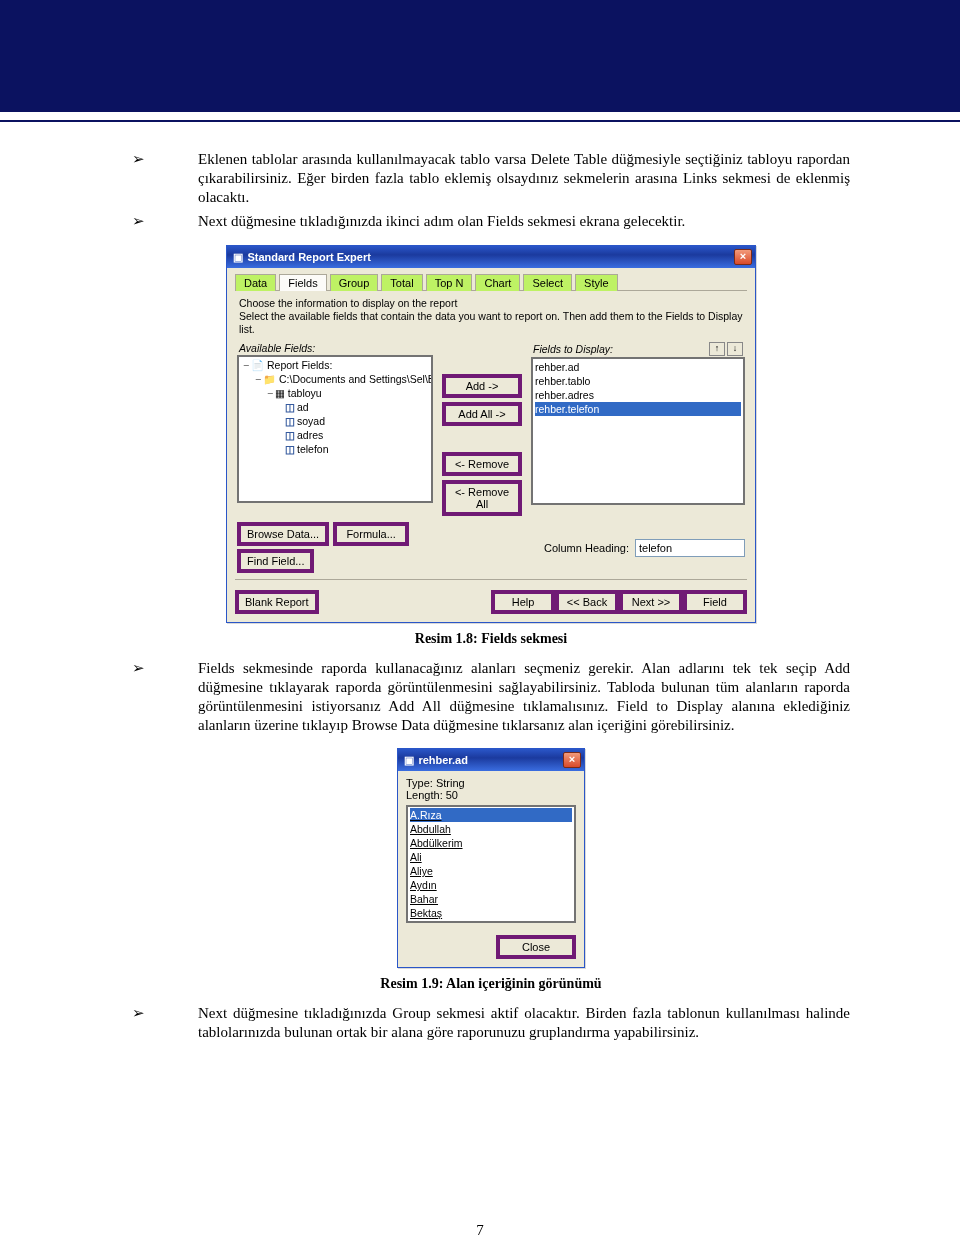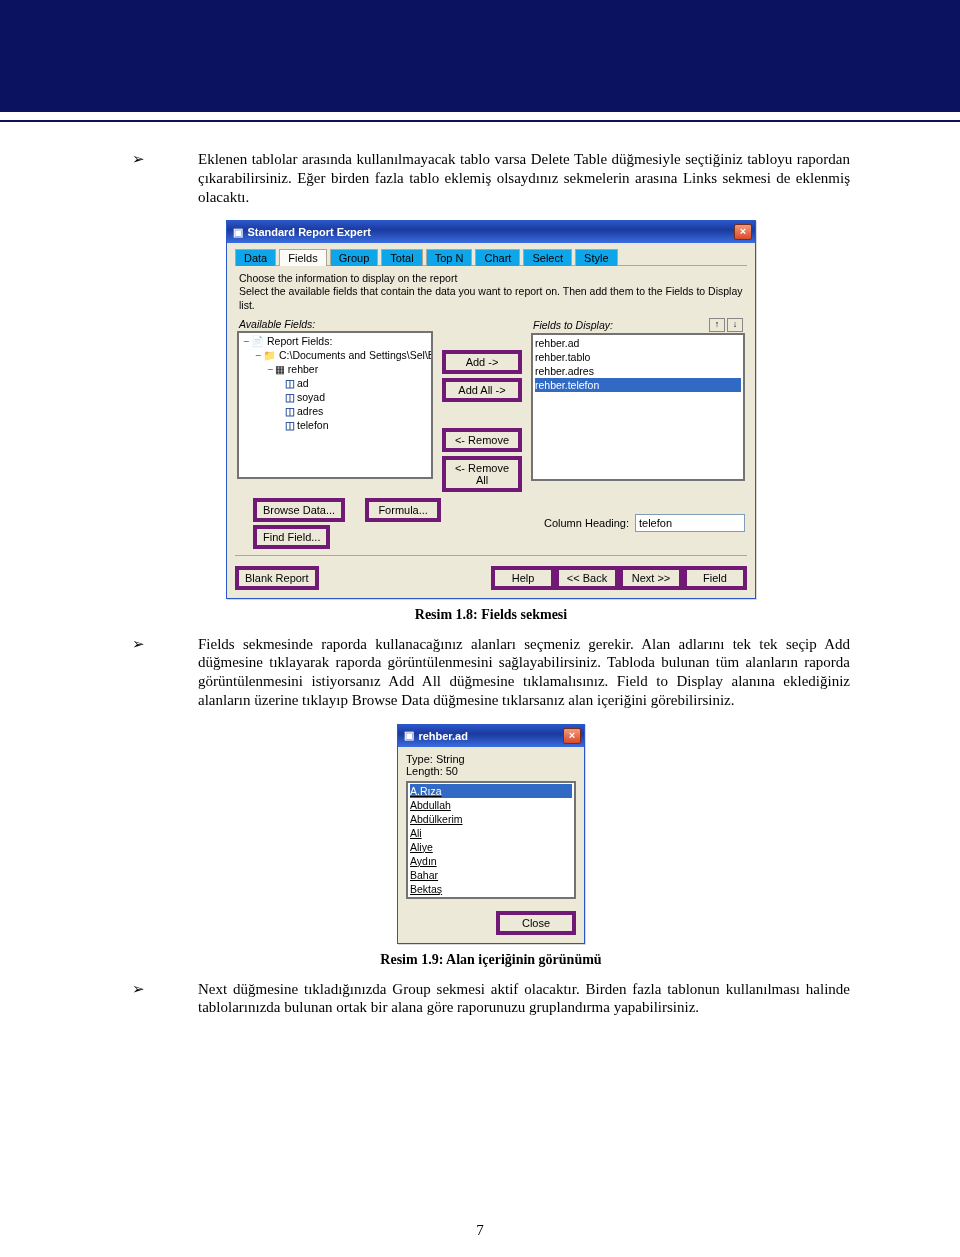--- a/index.html
+++ b/index.html
@@ -85,21 +85,21 @@
     font-weight: bold;
     text-align: center;
     line-height: 13px;
   }
   .tabs { padding: 5px 8px 0 8px; }
   .tabrow { border-bottom: 1px solid #aca899; }
   .tab {
     display: inline-block;
     border: 1px solid #aca899;
     border-bottom: none;
-    background: #0ea5e9;
+    background: #bef264;
     padding: 2px 8px;
     font-size: 11px;
     position: relative;
     top: 1px;
   }
   .tab.active { background: #fcfbf8; }
   .instr { padding: 6px 12px 2px; line-height: 1.25; font-size: 10.5px; }
   .panelrow { display: flex; padding: 4px 10px 6px; gap: 2px; }
   .panelcol { display: flex; flex-direction: column; }
   .panelcol.left { width: 196px; }
@@ -123,21 +123,21 @@
   .btn {
     background: #ece9d8;
     border: 4px solid #701a75;
     padding: 2px 6px;
     min-width: 80px;
     font-size: 11px;
     text-align: center;
   }
   .btnrow-mid .btn { width: 80px; }
   .smallbtns { display:flex; gap:4px; padding: 4px 10px; }
-  .smallbtns .btn { min-width: 76px; margin-left: 16px; }
+  .smallbtns .btn { min-width: 76px; }
   .colheadrow { display:flex; align-items:center; gap:6px; padding: 2px 10px 8px; justify-content: flex-end; }
   .colheadrow input {
     border:1px solid #7f9db9; height:18px; font-size:11px; padding:0 3px; width:110px; background:#fff;
   }
   .divider { border-top:1px solid #aca899; margin: 4px 8px; }
   .footer-row { display:flex; padding:6px 8px 8px; align-items:center; }
   .footer-row .btn { min-width: 64px; }
   .footer-row .spacer { flex:1; }
 
   
@@ -156,20 +156,21 @@
 </head>
 <body>
 
 <div class="header-band"></div>
 <hr class="header-divider">
 
 <div class="content">
 
   <ul class="arrow">
     <li>Eklenen tablolar arasında kullanılmayacak tablo varsa Delete Table düğmesiyle seçtiğiniz tabloyu rapordan çıkarabilirsiniz. Eğer birden fazla tablo eklemiş olsaydınız sekmelerin arasına Links sekmesi de eklenmiş olacaktı.</li>
+    <li>Next düğmesine tıkladığınızda ikinci adım olan Fields sekmesi ekrana gelecektir.</li>
   </ul>
 
   <div class="figure-wrap">
     <div class="win large">
       <div class="titlebar">
         <span style="margin-right:4px;">▣</span>
         <span>Standard Report Expert</span>
         <span class="spacer"></span>
         <div class="closebtn">×</div>
       </div>
@@ -193,21 +194,21 @@
       </div>
 
       <div class="panelrow">
         <div class="panelcol left">
           <div class="colhdr">
             <span>Available Fields:</span>
           </div>
           <div class="listbox">
             <div class="tree-item"><span class="treeglyph">−</span>📄 <span>Report Fields:</span></div>
             <div class="tree-item" style="padding-left:12px;"><span class="treeglyph">−</span>📁 <span>C:\Documents and Settings\Sel\Be</span></div>
-            <div class="tree-item" style="padding-left:24px;"><span class="treeglyph">−</span>▦ <span>rehber</span></div>
+            <div class="tree-item" style="padding-left:24px;"><span class="treeglyph">−</span>▦ <span>tabloyu</span></div>
             <div class="tree-item" style="padding-left:44px;"><span class="fieldglyph">◫</span><span>ad</span></div>
             <div class="tree-item" style="padding-left:44px;"><span class="fieldglyph">◫</span><span>soyad</span></div>
             <div class="tree-item" style="padding-left:44px;"><span class="fieldglyph">◫</span><span>adres</span></div>
             <div class="tree-item" style="padding-left:44px;"><span class="fieldglyph">◫</span><span>telefon</span></div>
           </div>
         </div>
 
         <div class="panelcol mid btnrow-mid">
           <div class="btn">Add -&gt;</div>
           <div class="btn">Add All -&gt;</div>

